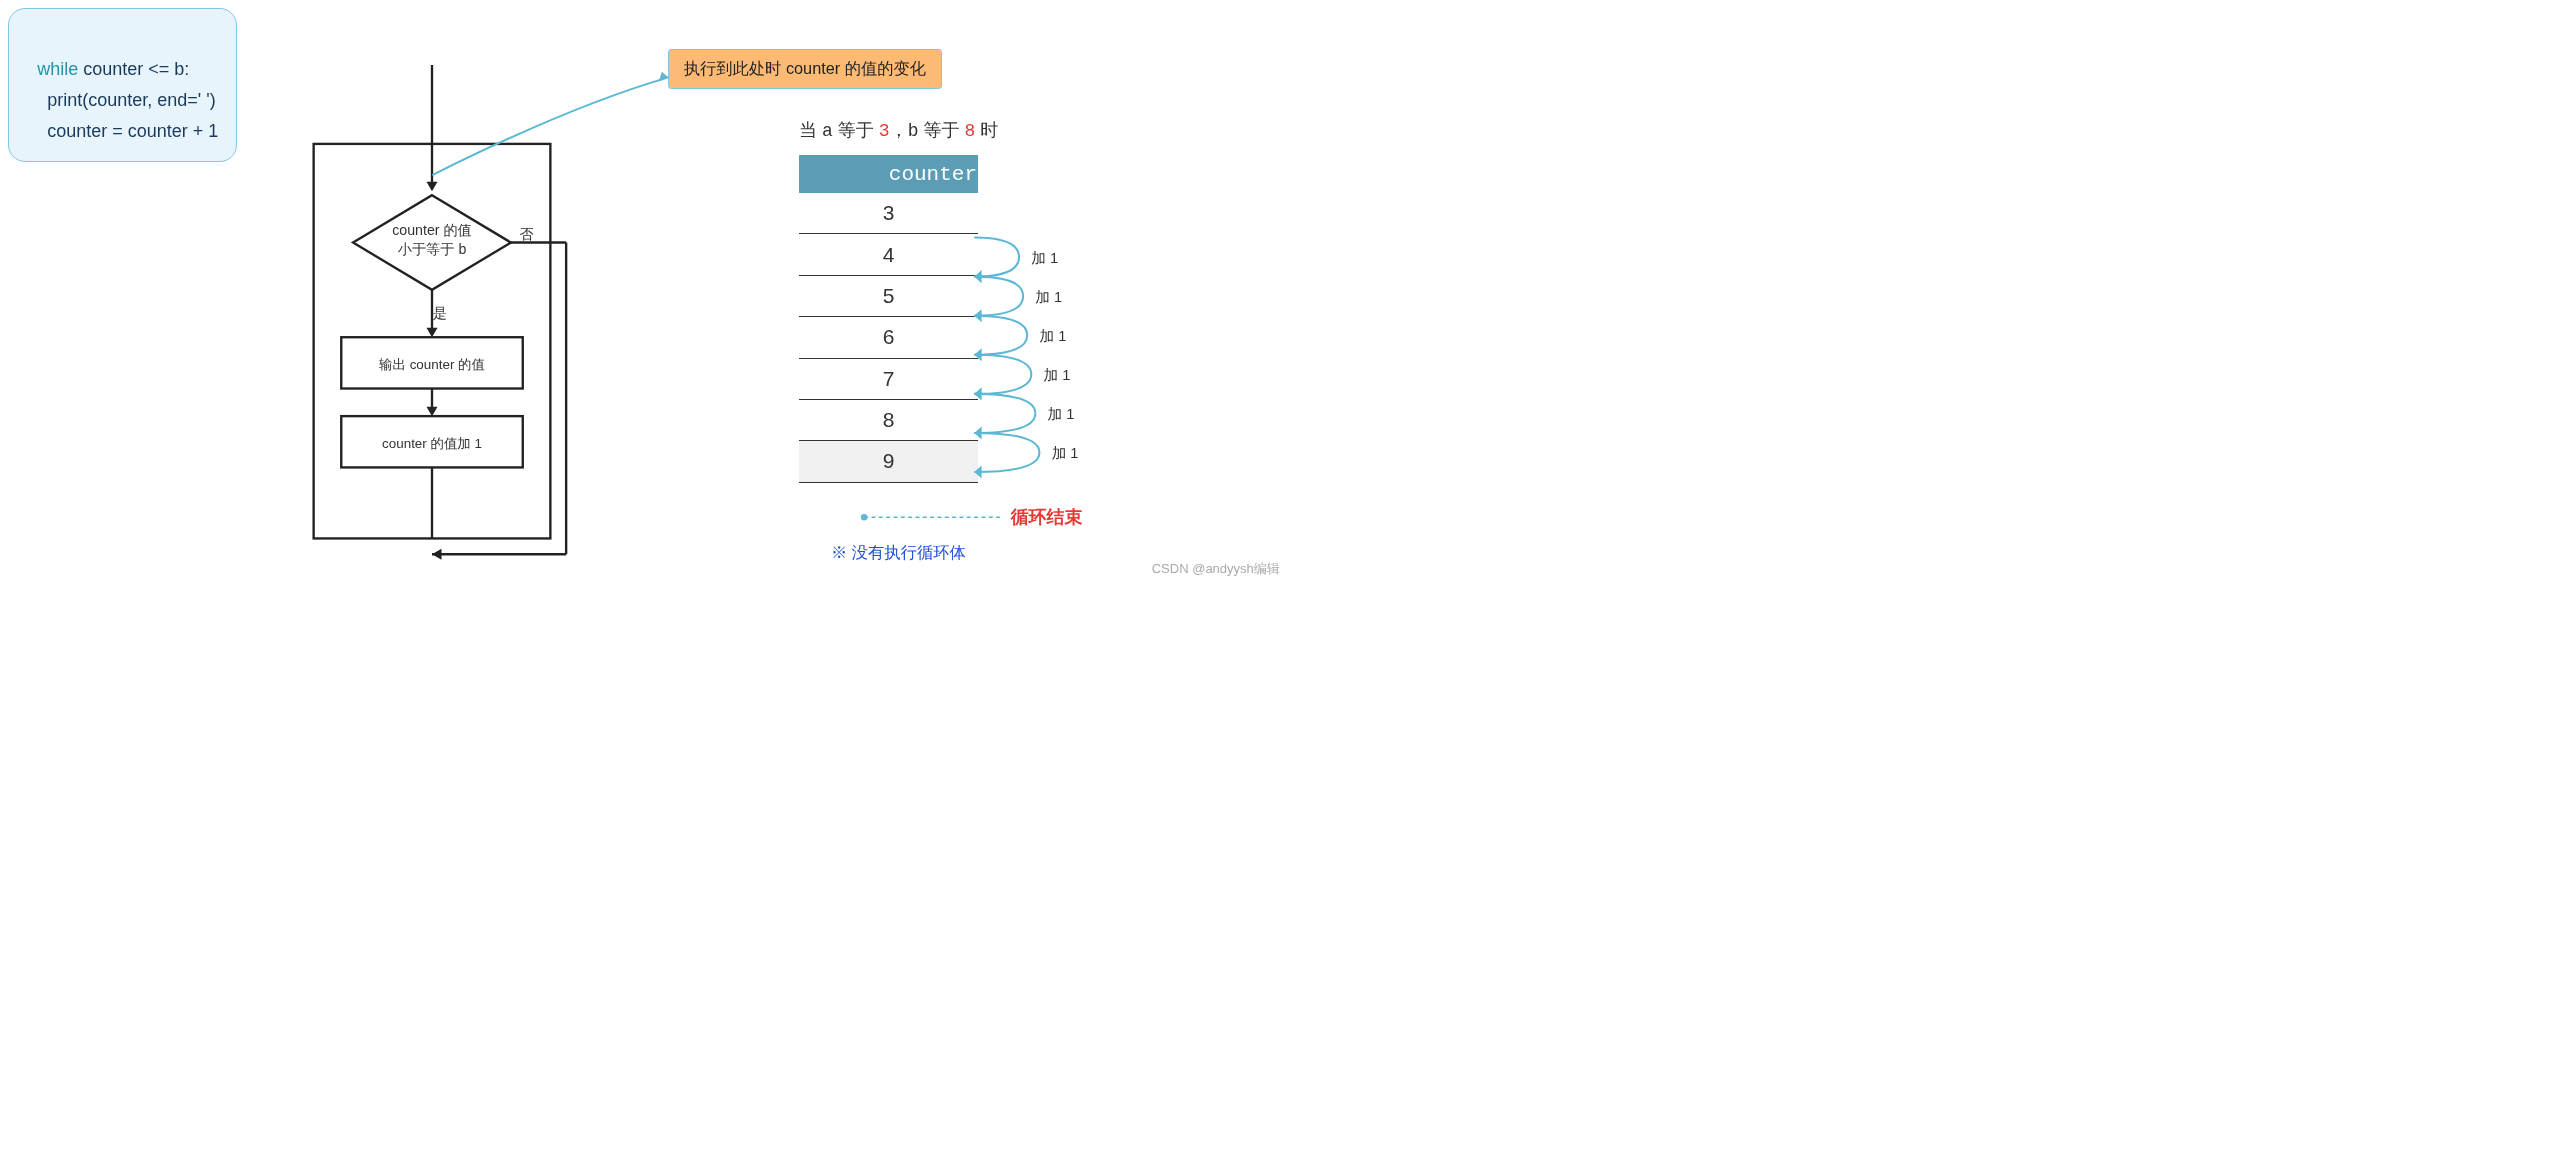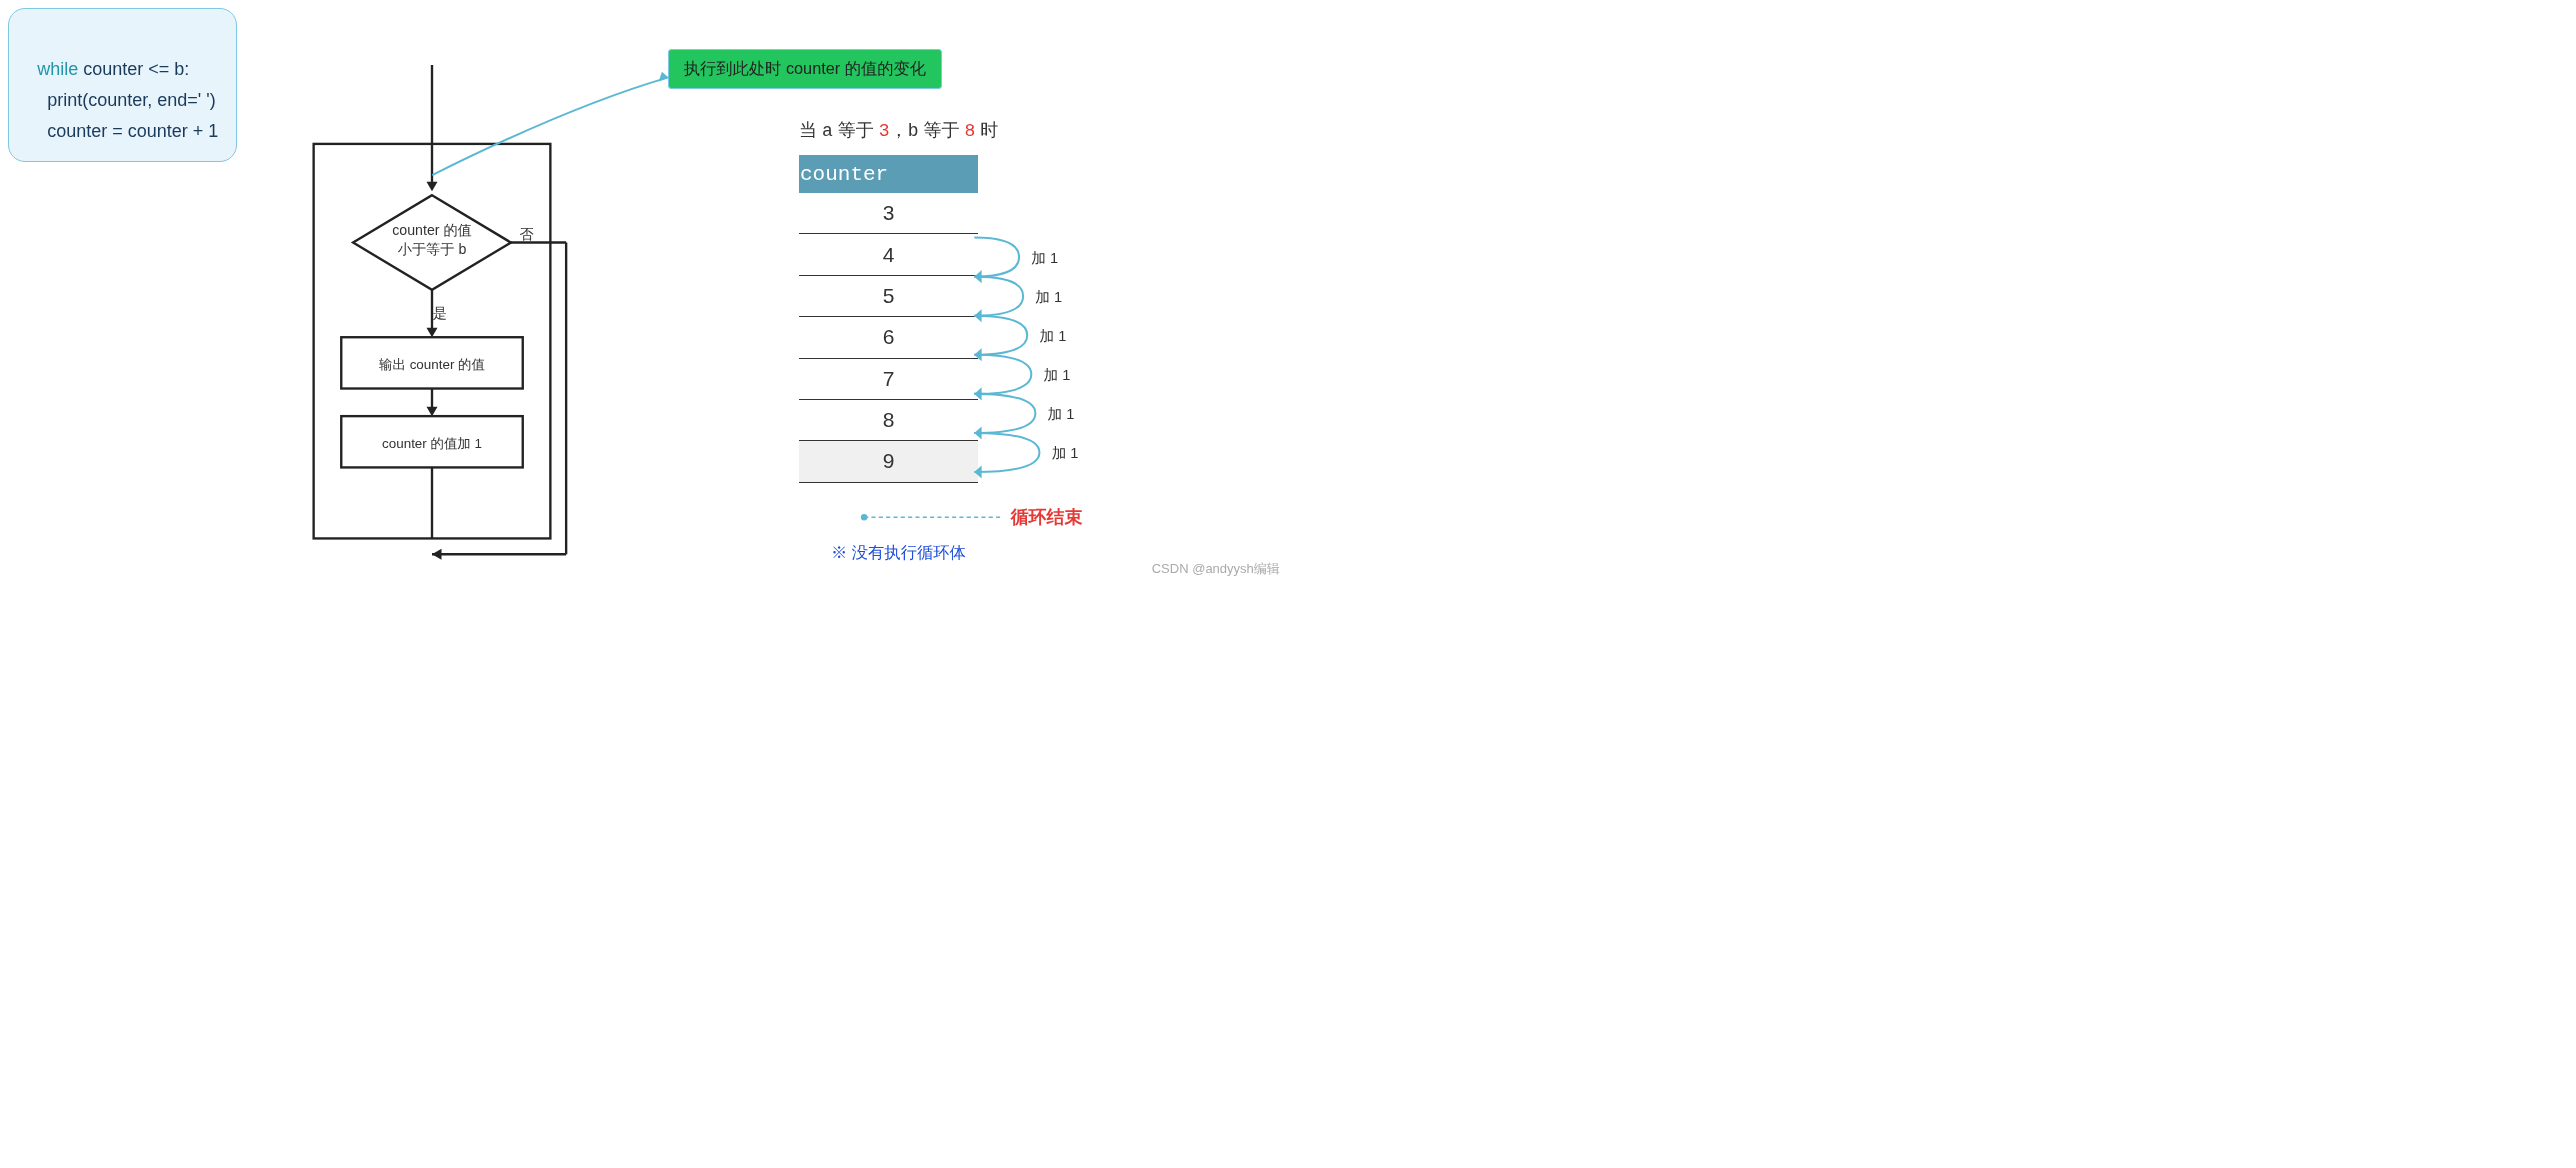--- a/index.html
+++ b/index.html
@@ -44,21 +44,21 @@
       top: 0; left: 0;
       width: 100%; height: 100%;
       overflow: visible;
     }
 
     
     .annotation-box {
       position: absolute;
       top: 49px;
       left: 668px;
-      background: #22c55e;
+      background: #fdba74;
       border: 1.6px solid #7ec8e3;
       border-radius: 3.3px;
       padding: 8.2px 14.7px;
       font-size: 16.3px;
       color: #222;
       white-space: nowrap;
     }
 
     
     .table-area {
@@ -80,21 +80,21 @@
       position: relative;
       width: 179px;
     }
 
     .counter-header {
       background: #5a9db5;
       color: white;
       font-family: "Courier New", monospace;
       font-size: 21px;
       padding: 6.5px 0;
-      text-align: left;
+      text-align: right;
       border: 1.6px solid #5a9db5;
     }
 
     .counter-row {
       position: relative;
       border-bottom: 1.6px solid #333;
       padding: 8.2px 0;
       text-align: center;
       font-size: 21px;
       color: #333;

